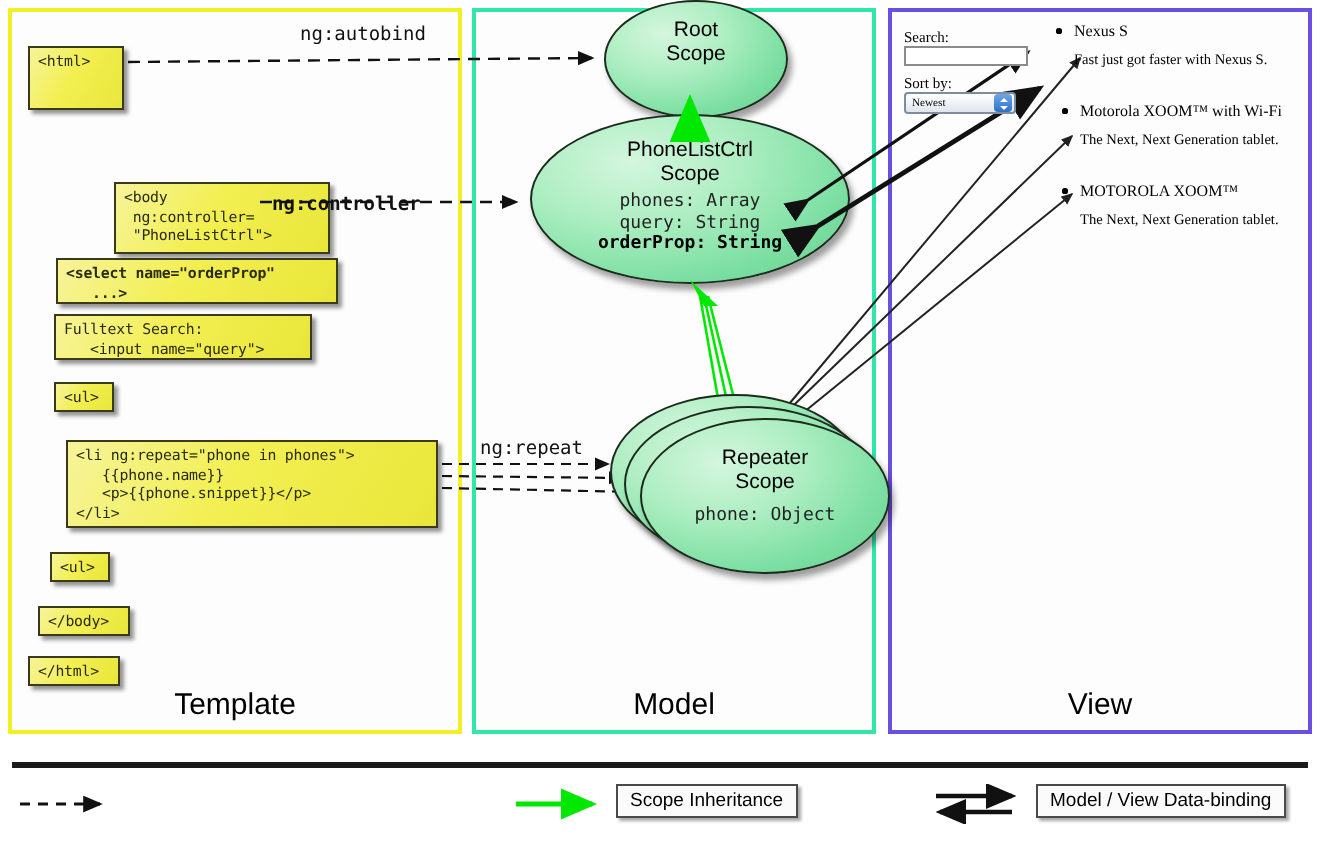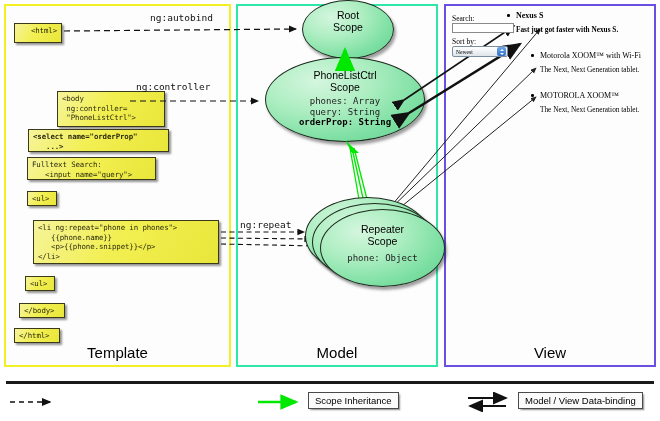--- a/index.html
+++ b/index.html
@@ -211,21 +211,21 @@
   <div class="panel" id="panel-template">
     <div class="panel-title">Template</div>
   </div>
   <div class="panel" id="panel-model">
     <div class="panel-title">Model</div>
   </div>
   <div class="panel" id="panel-view">
     <div class="panel-title">View</div>
   </div>
 
-  <div class="codebox" style="left:14px;  top:23px;  width:48px;  height:20px;text-align:right;">&lt;html&gt;</div>
+  <div class="codebox" style="left:14px;  top:23px;  width:48px;  height:32px;">&lt;html&gt;</div>
 
   <div class="codebox" style="left:20px;  top:91px;  width:108px; height:36px;margin-left:37px;">&lt;body
  ng:controller=
  "PhoneListCtrl"&gt;</div>
 
   <div class="codebox bold" style="left:28px; top:129px; width:141px; height:23px;">&lt;select name="orderProp"
    ...&gt;</div>
 
   <div class="codebox" style="left:27px;  top:157px; width:129px; height:23px;">Fulltext Search:
    &lt;input name="query"&gt;</div>
@@ -325,33 +325,33 @@
     </g>
 
     <g>
       <line x1="392" y1="205" x2="540" y2="29" stroke="#222" stroke-width="1" marker-end="url(#mk-black-thin)"></line>
       <line x1="383" y1="216" x2="536" y2="68" stroke="#222" stroke-width="1" marker-end="url(#mk-black-thin)"></line>
       <line x1="375" y1="228" x2="536" y2="97" stroke="#222" stroke-width="1" marker-end="url(#mk-black-thin)"></line>
     </g>
   </svg>
 
   <div class="edge-label" style="left:150px; top:12px;">ng:autobind</div>
-  <div class="edge-label" style="left:136px; top:81px;">ng:controller</div>
+  <div class="edge-label" style="left:136px; top:97px;font-weight:bold;">ng:controller</div>
   <div class="edge-label" style="left:240px; top:219px;">ng:repeat</div>
 
   <div class="view-lbl" style="left:452px; top:14px;">Search:</div>
   <input id="search-input" type="text" placeholder="" style="">
 
   <div class="view-lbl" style="left:452px; top:37px;">Sort by:</div>
   <div id="sort-select">
     <div class="sel-val">Newest</div>
     <div class="sel-btn"></div>
   </div>
 
-  <div class="phone-item" style="left:516px; top:11px;font-weight:bold;">
+  <div class="phone-item" style="left:537px; top:11px;">
     <div class="phone-name">
       <span class="phone-bullet"></span>
       <span>Nexus S</span>
     </div>
     <div class="phone-snip">Fast just got faster with Nexus S.</div>
   </div>
 
   <div class="phone-item" style="left:540px; top:51px;">
     <div class="phone-name">
       <span class="phone-bullet"></span>

